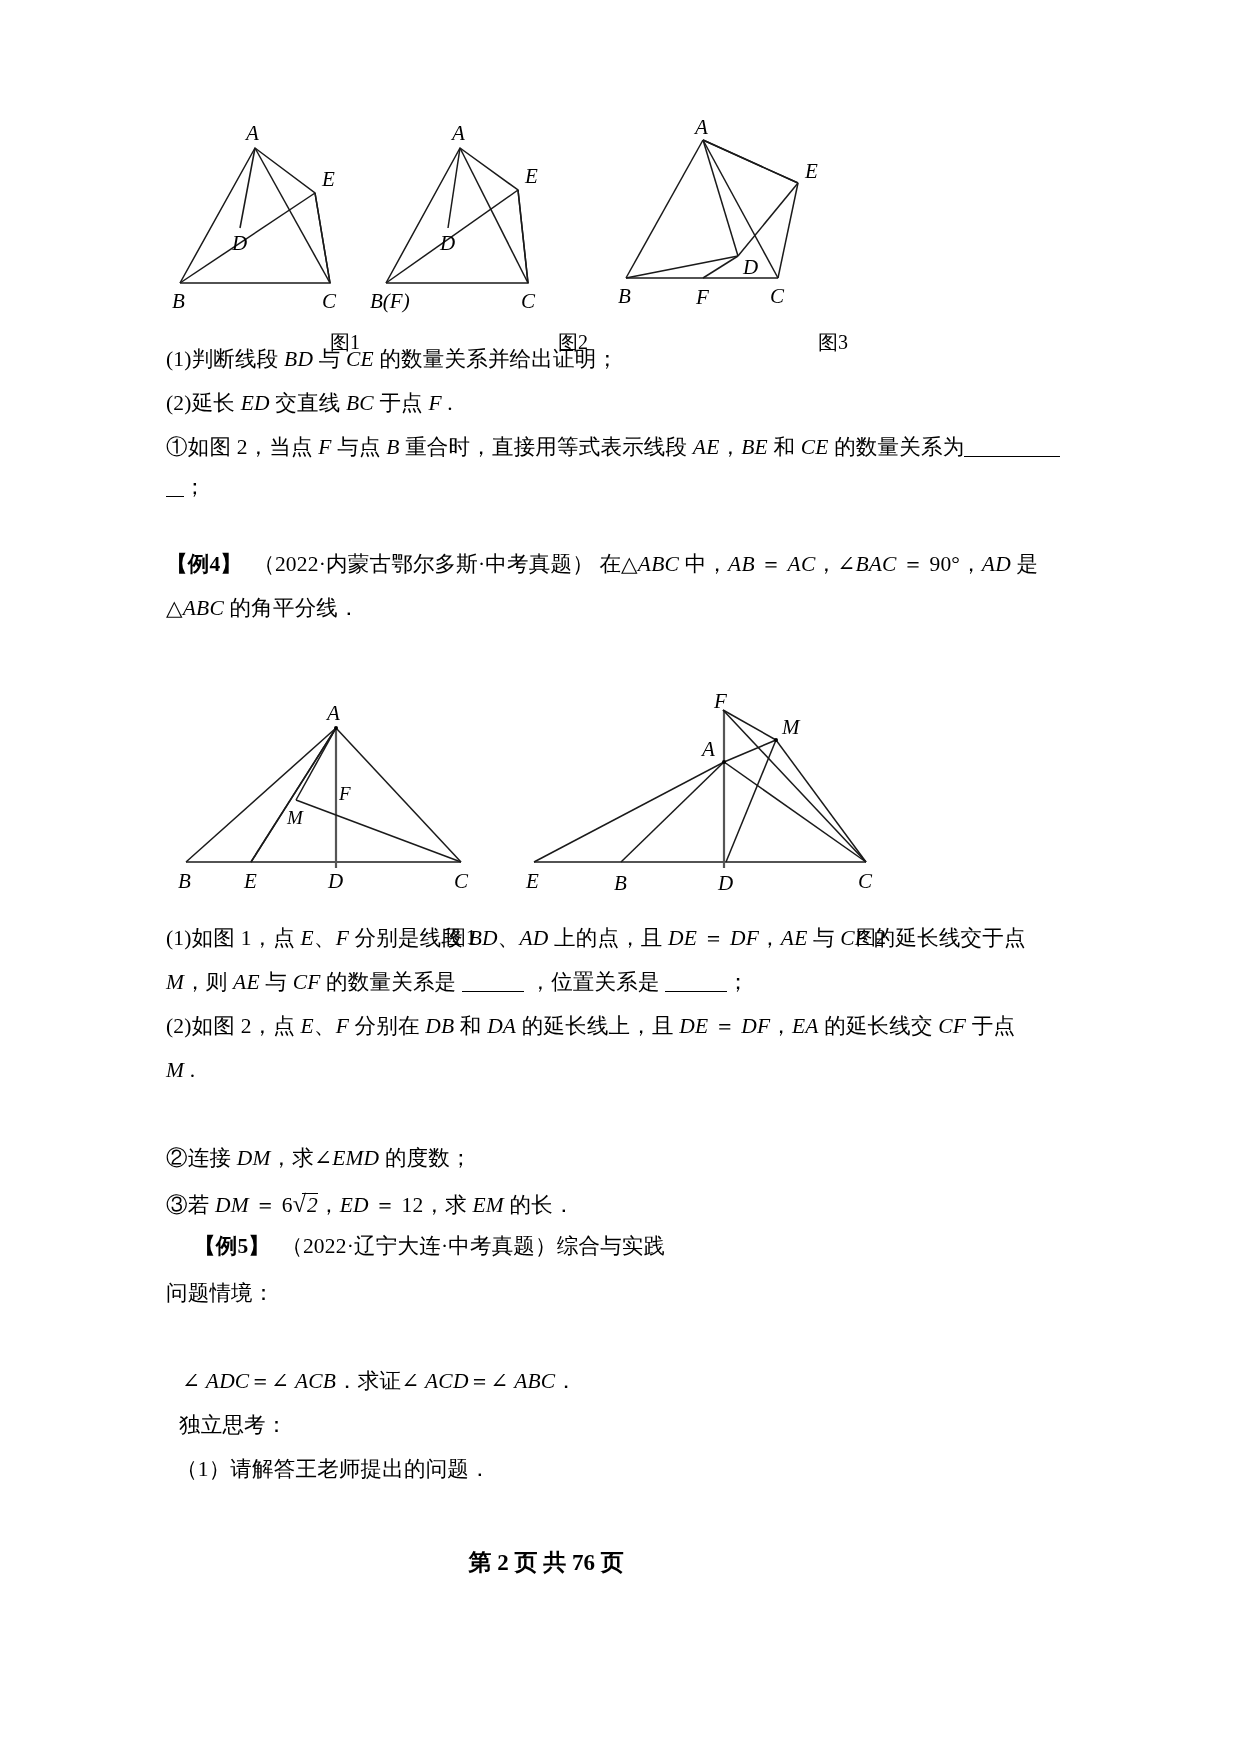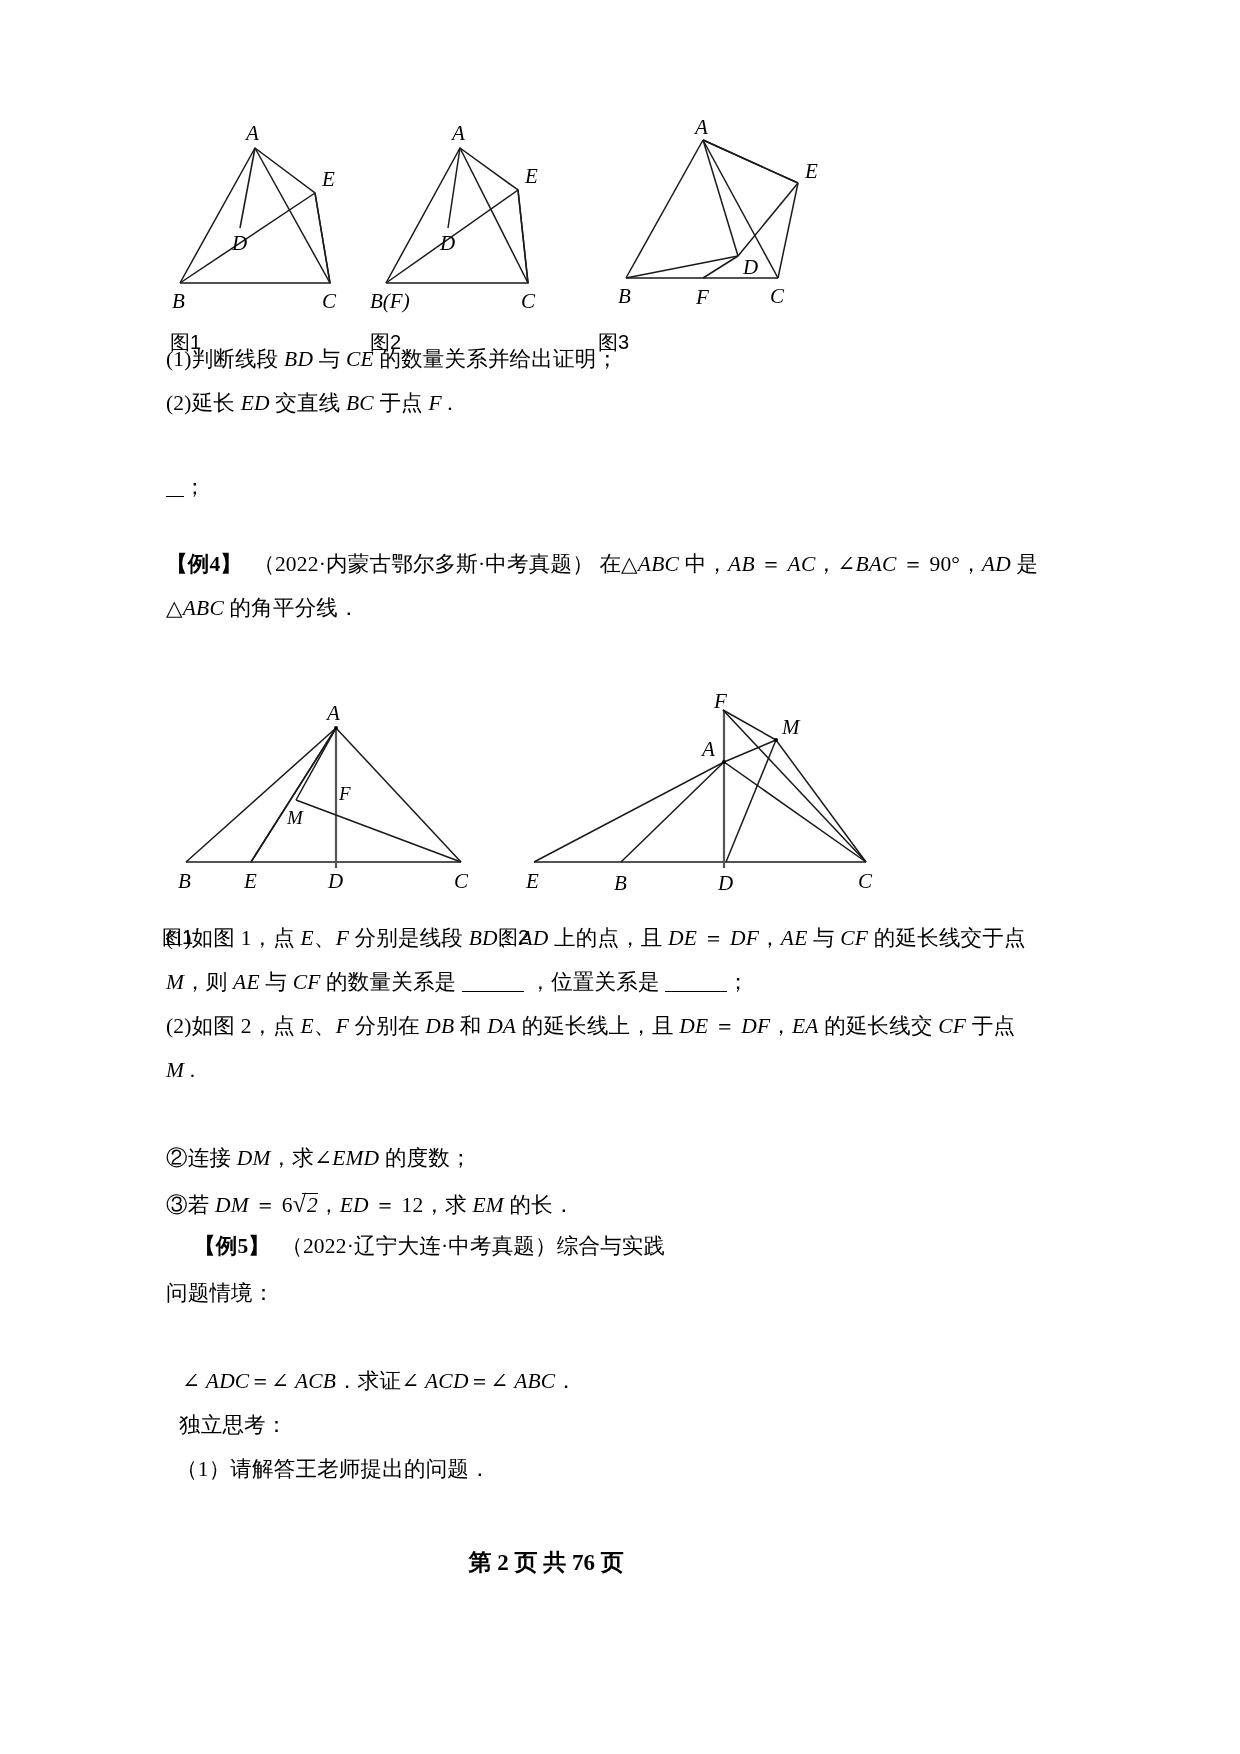--- a/index.html
+++ b/index.html
@@ -22,22 +22,22 @@
     height: 1754px;
   }
   
   .figrow {
     position: absolute;
     display: flex;
     align-items: flex-end;
   }
   .figbox { position: relative; }
   .figcap {
-    text-align: left;
-    font-family: Liberation Sans, sans-serif;
+    text-align: right;
+    font-family: Liberation Serif, serif;
     font-size: 20px;
     margin-top: 2px;
   }
   svg { display: block; overflow: visible; }
   .lbl {
     font-family: "Liberation Serif", "DejaVu Serif", serif;
     font-style: italic;
     font-size: 21px;
     fill: #000;
   }
@@ -163,20 +163,23 @@
   </div>
 
   <div class="ptext" style="left:166px; top:349px;">
     <span>(1)判断线段 </span><span class="it">BD</span><span> 与 </span><span class="it">CE</span><span> 的数量关系并给出证明；</span>
   </div>
 
   <div class="ptext" style="left:166px; top:393px;">
     <span>(2)延长 </span><span class="it">ED</span><span> 交直线 </span><span class="it">BC</span><span> 于点 </span><span class="it">F</span><span> .</span>
   </div>
 
+  <div class="ptext" style="left:166px; top:437px;">
+    <span>①如图 2，当点 </span><span class="it">F</span><span> 与点 </span><span class="it">B</span><span> 重合时，直接用等式表示线段 </span><span class="it">AE</span><span>，</span><span class="it">BE</span><span> 和 </span><span class="it">CE</span><span> 的数量关系为</span><span class="blank-long"></span>
+  </div>
 
   <div class="ptext" style="left:166px; top:477px;">
     <span class="blank-tiny"></span><span>；</span>
   </div>
 
 
   <div class="ptext" style="left:166px; top:554px;">
     <span style="font-weight:bold;">【例4】</span><span>&nbsp;&nbsp;</span><span>（2022·内蒙古鄂尔多斯·中考真题）</span><span>&nbsp;</span><span>在△</span><span class="it">ABC</span><span> 中，</span><span class="it">AB</span><span> ＝ </span><span class="it">AC</span><span>，∠</span><span class="it">BAC</span><span> ＝ 90°，</span><span class="it">AD</span><span> 是</span>
   </div>
 

